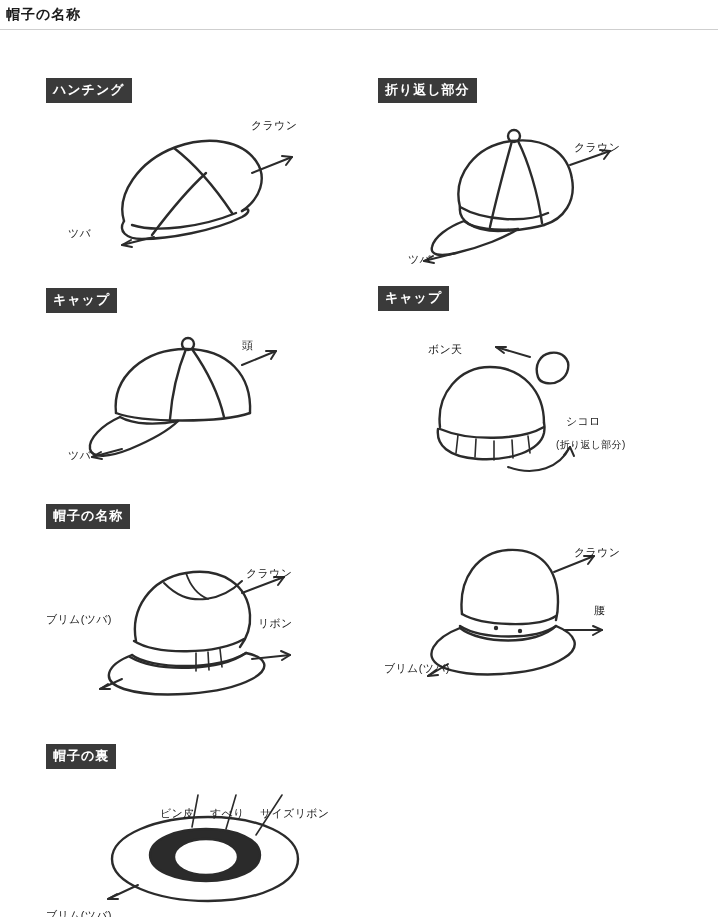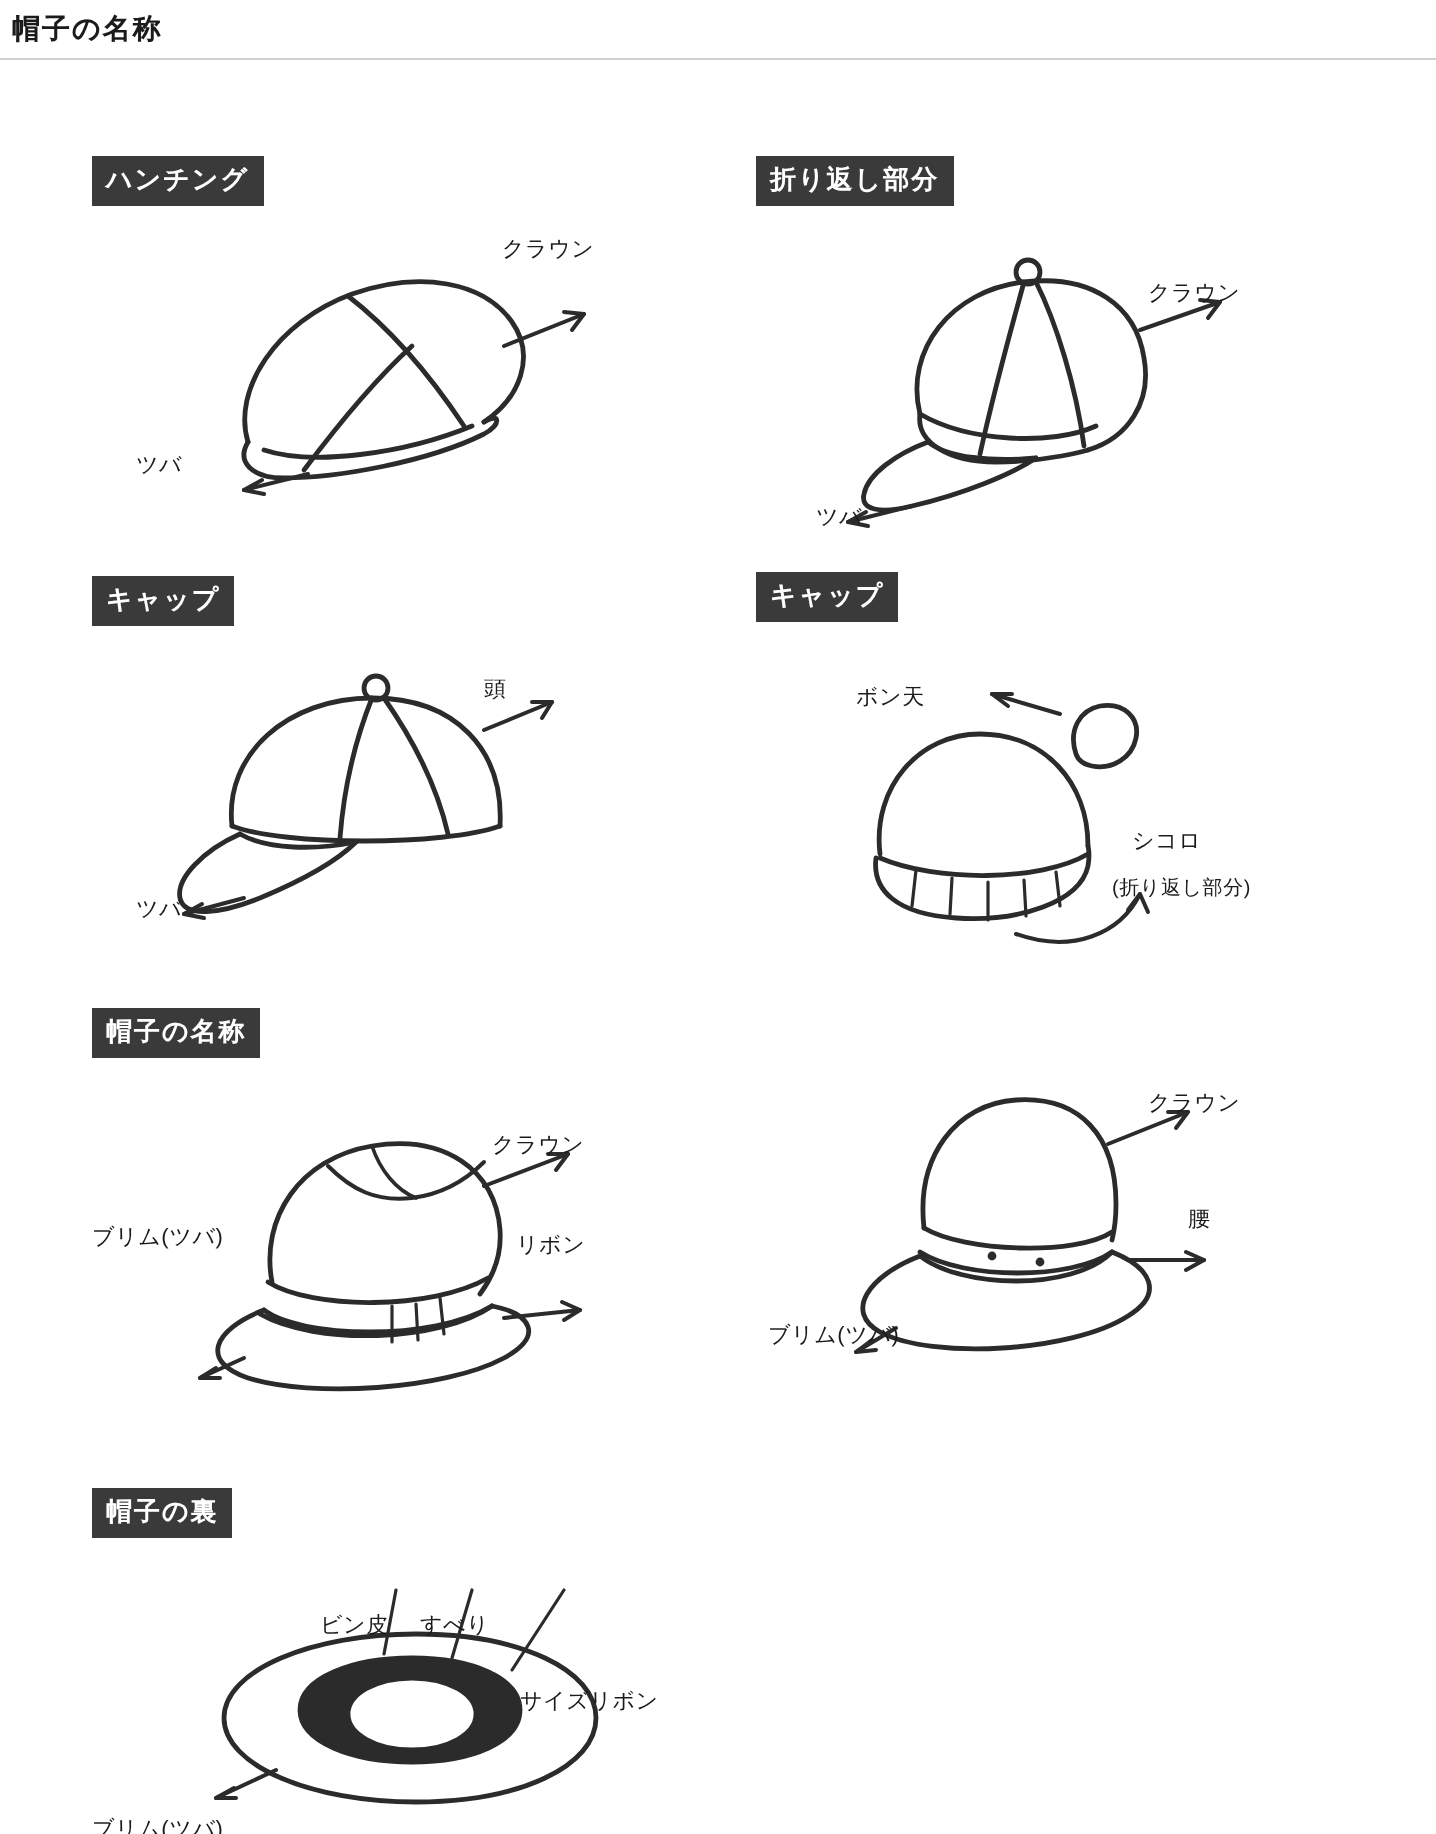--- a/index.html
+++ b/index.html
@@ -258,18 +258,18 @@
 
         <path d="M152 26 L146 58" stroke-width="1.6"></path>
         <path d="M190 26 L180 60" stroke-width="1.6"></path>
         <path d="M236 26 L210 66" stroke-width="1.6"></path>
 
         <path d="M92 116 L62 130" stroke-width="2"></path>
         <path d="M62 130 L72 130 M62 130 L71 125" stroke-width="2"></path>
       </svg>
       <div class="lbl" style="left:114px; top:38px;">ビン皮</div>
       <div class="lbl" style="left:164px; top:38px;">すべり</div>
-      <div class="lbl" style="left:214px; top:38px;margin-top:38px;">サイズリボン</div>
+      <div class="lbl" style="left:214px; top:38px;">サイズリボン</div>
       <div class="lbl" style="left:0px; top:140px;">ブリム(ツバ)</div>
     </div>
   </div>
 
 </div>
 
 </body></html>

